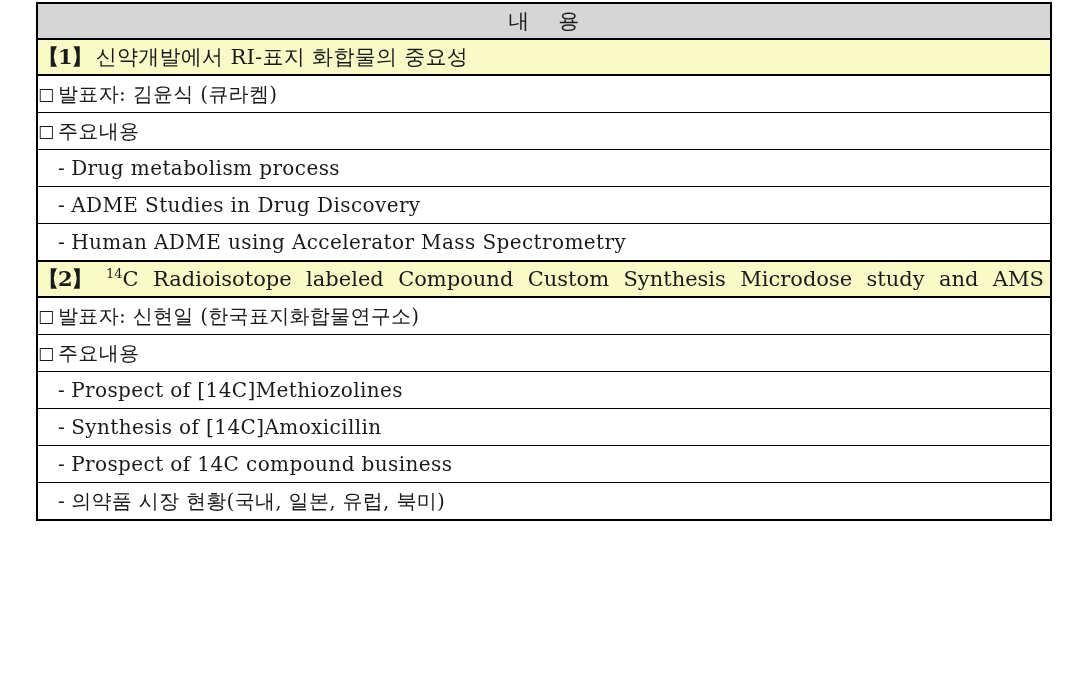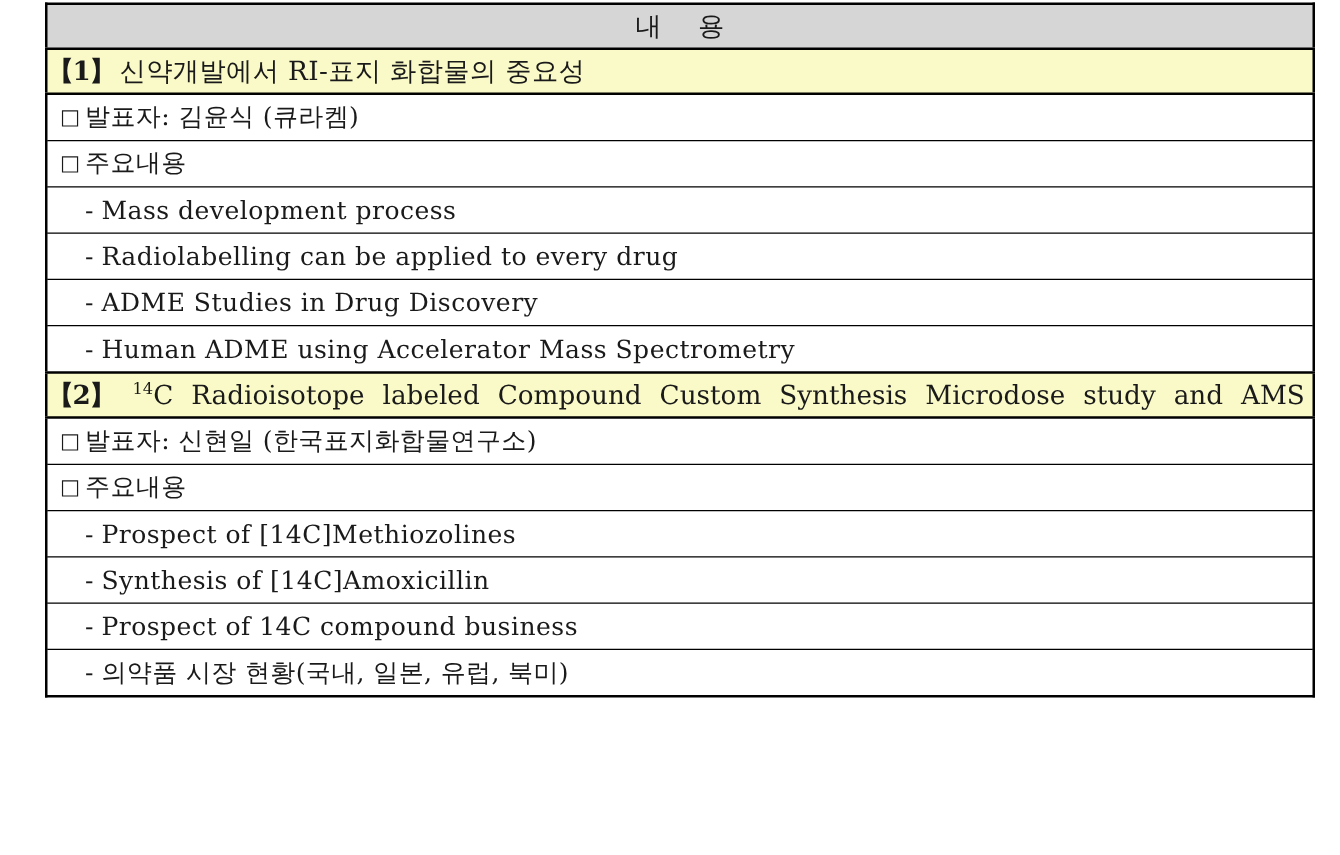--- a/index.html
+++ b/index.html
@@ -86,21 +86,21 @@
     font-size: 0.62em;
     vertical-align: super;
     line-height: 0;
   }
 
   
   .body-row td {
     border-bottom: 1px solid #000000;
     height: 36px;
     font-size: 20px;
-    padding-left: 10px;
+    padding-left: 0;
     overflow: hidden;
   }
   .body-row.clipped td {
     height: 22px;
     border-bottom: none;
   }
   .body-row.clipped .line {
     position: relative;
     top: -3px;
   }
@@ -157,29 +157,24 @@
       </tr>
 
       <tr class="body-row">
         <td>
           <span class="line"><span class="checkbox-glyph">□</span><span class="kr">주요내용</span></span>
         </td>
       </tr>
 
       <tr class="body-row">
         <td>
-          <span class="line dash-bullet"><span>-</span><span style="padding-left:6px">Mass development process</span></span>
-        </td>
-      </tr>
-
-      <tr class="body-row">
-        <td>
-          <span class="line dash-bullet"><span>-</span><span style="padding-left:6px">Radiolabelling can be applied to every drug</span></span>
-        </td>
-      </tr>
+          <span class="line dash-bullet"><span>-</span><span style="padding-left:6px">Drug metabolism process</span></span>
+        </td>
+      </tr>
+
 
       <tr class="body-row">
         <td>
           <span class="line dash-bullet"><span>-</span><span style="padding-left:6px">ADME Studies in Drug Discovery</span></span>
         </td>
       </tr>
 
       <tr class="body-row">
         <td>
           <span class="line dash-bullet"><span>-</span><span style="padding-left:6px">Human ADME using Accelerator Mass Spectrometry</span></span>

